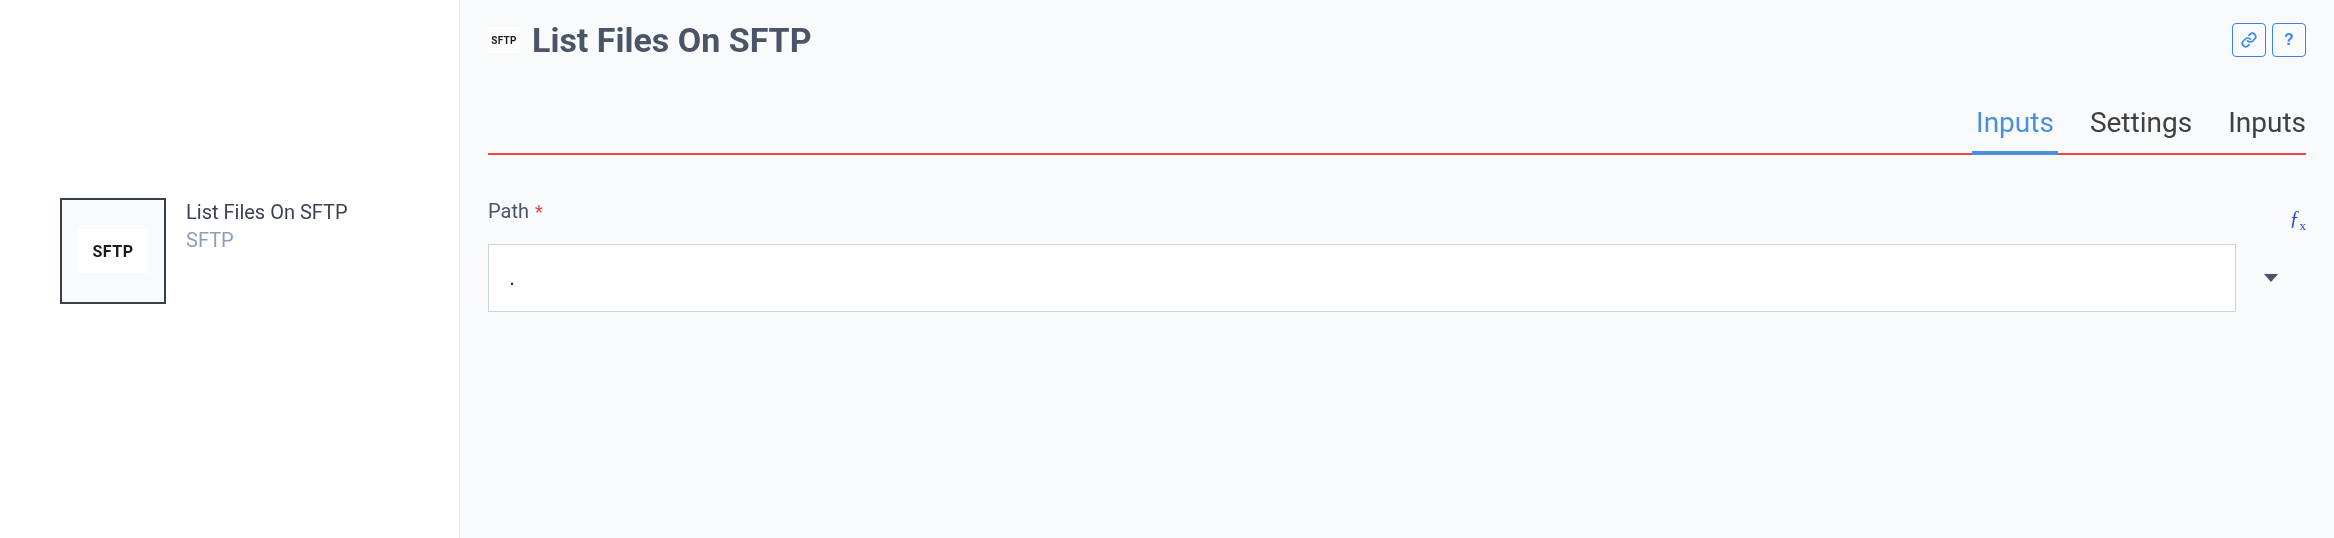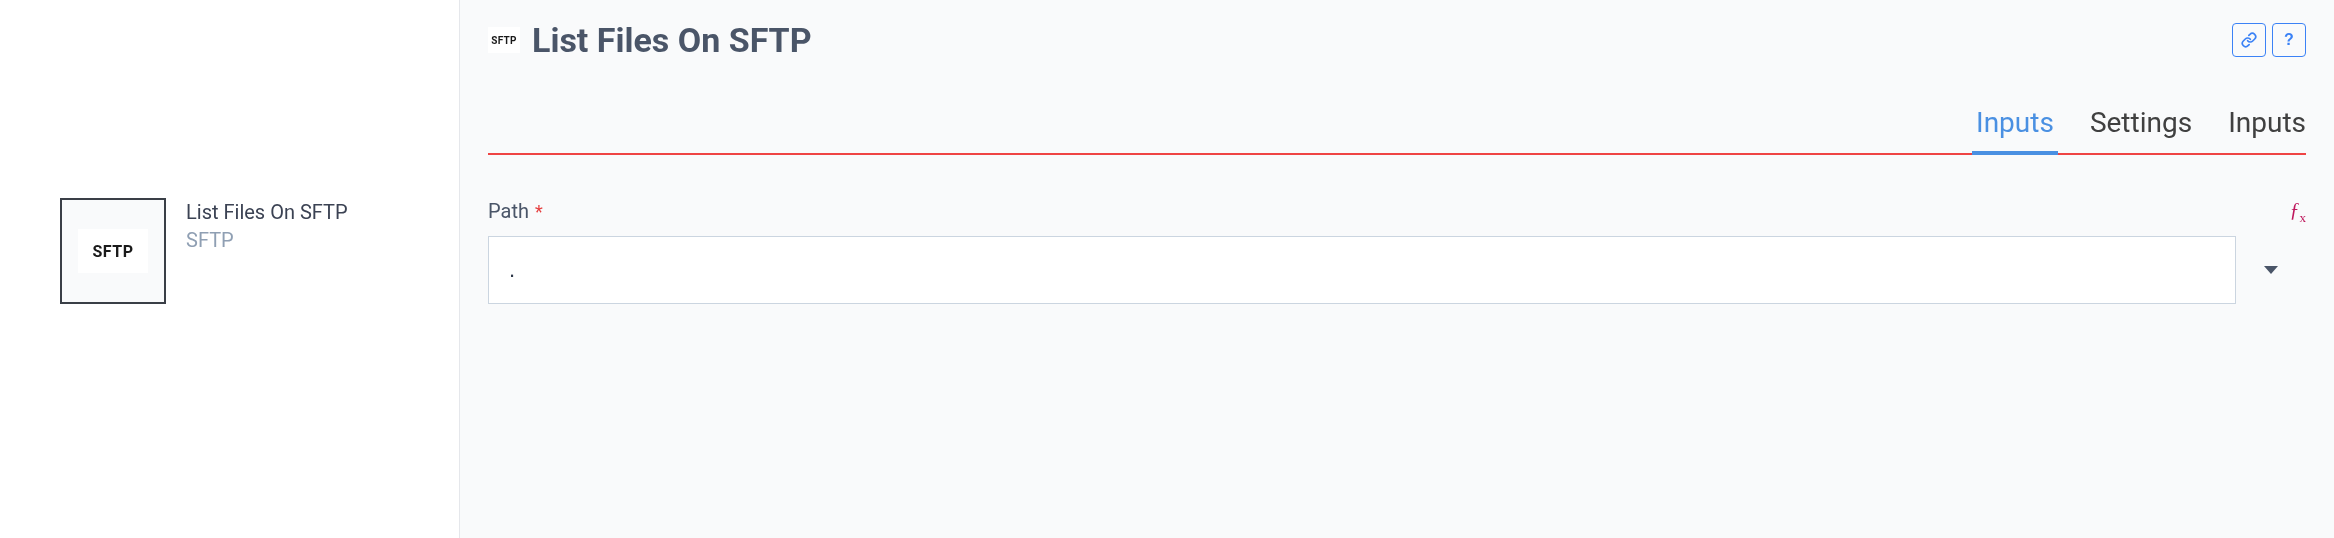--- a/index.html
+++ b/index.html
@@ -162,23 +162,24 @@
       align-items: baseline;
       gap: 6px;
     }
     .required-star {
       color: #e53e3e;
       font-size: 18px;
     }
     .fx-icon {
       font-size: 20px;
       font-style: italic;
-      color: #be185d;
+      color: #1d4ed8;
       cursor: pointer;
       font-family: "Times New Roman", serif;
+      margin-top: 8px;
     }
     .fx-icon .sub {
       font-size: 13px;
       font-style: normal;
       vertical-align: sub;
     }
     .input-row {
       display: flex;
       align-items: stretch;
     }

